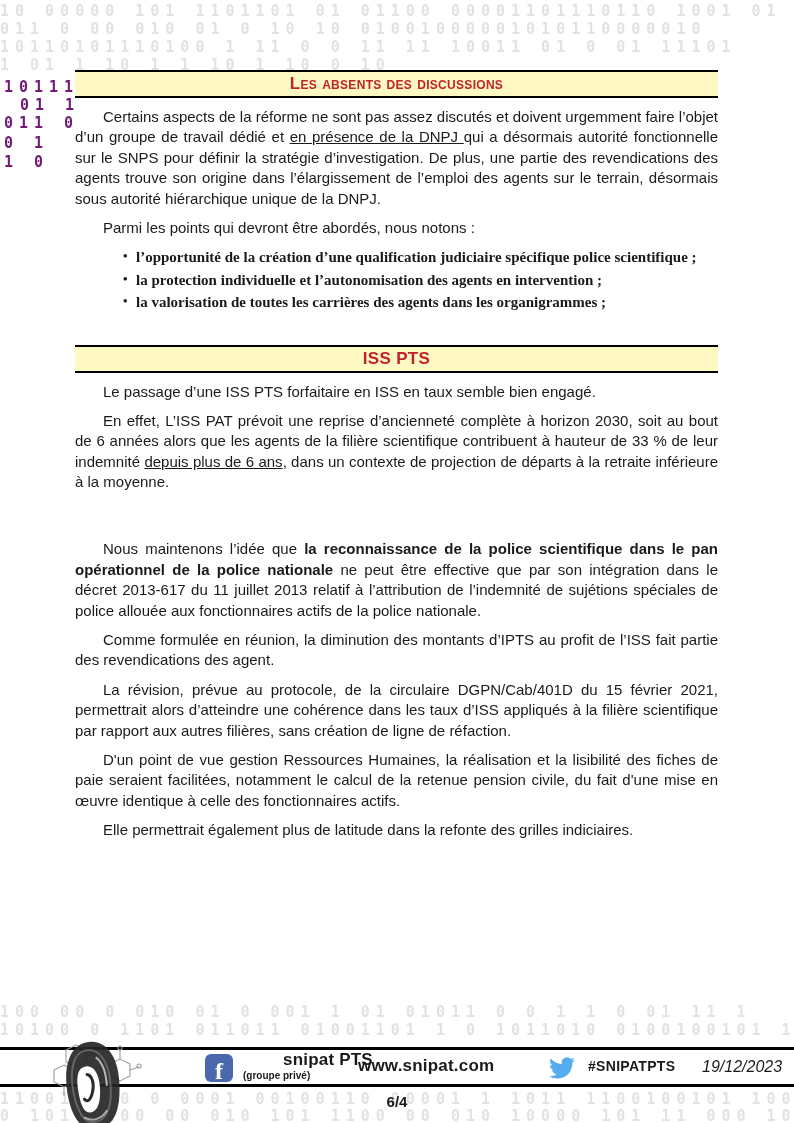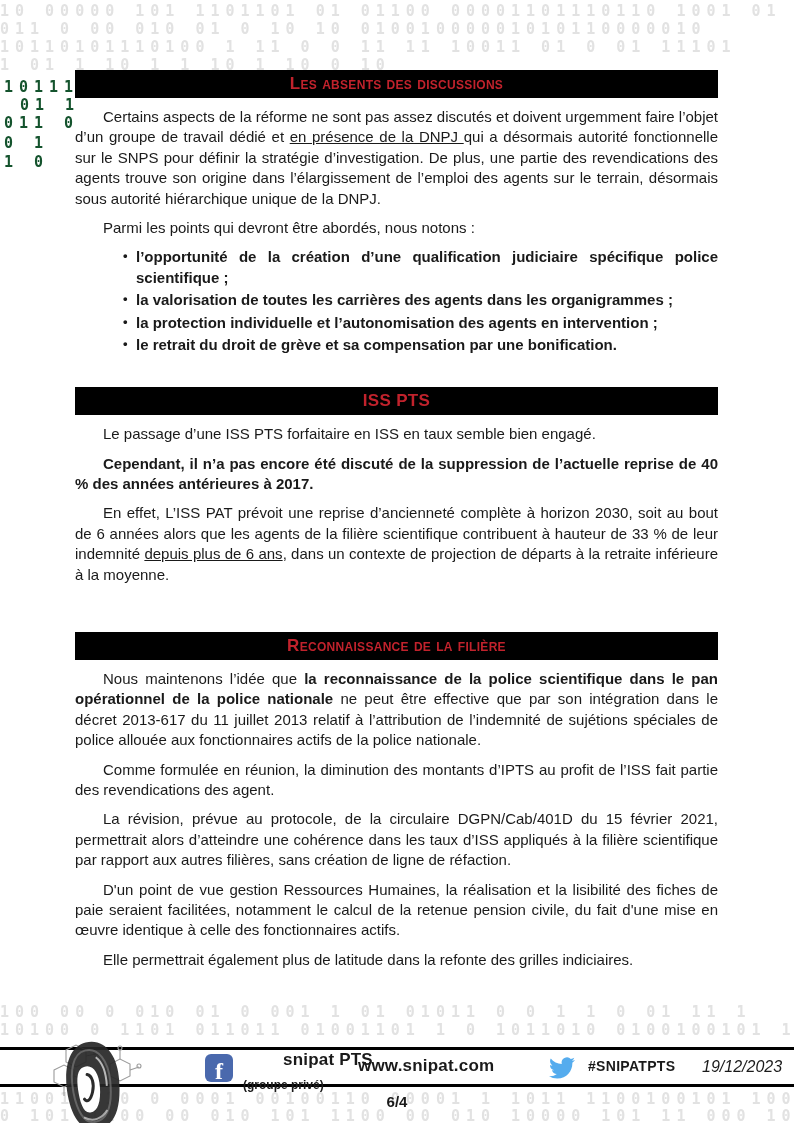--- a/index.html
+++ b/index.html
@@ -19,40 +19,40 @@
     font-family:"DejaVu Sans Mono", monospace;
     font-weight:bold; font-size:15px;
     letter-spacing:6px; white-space:nowrap;
     color:#e2e2e2; overflow:hidden;
   }
   .bin-frag {
     position:absolute;
     font-family:"DejaVu Sans Mono", monospace;
     font-weight:bold; font-size:15px;
     letter-spacing:6px; white-space:nowrap;
-    color:#14532d;
+    color:#701a75;
   }
   
   .content { position:absolute; left:75px; width:643px; top:70px; z-index:1; }
   .band {
     border-top:2px solid #000; border-bottom:2px solid #000;
-    background:#000000; text-align:center; padding:2px 0;
+    background:#fef9c3; text-align:center; padding:2px 0;
   }
   .band-title {
     font-variant:small-caps;
     font-weight:bold; font-size:17px; line-height:20px;
     color:#c1222c; letter-spacing:.3px;
   }
   .para {
     font-size:15px; line-height:1.36; text-align:justify;
     text-indent:28px; margin:9px 0;
   }
   .seg-b { font-weight:bold; }
   .seg-u { text-decoration:underline; }
-  .bullets { list-style:none; margin:6px 0 21px 48px; }
+  .bullets { list-style:none; margin:6px 0 21px 48px;font-family:Liberation Serif, serif; }
   .bullets li {
     position:relative; padding-left:13px;
     font-weight:bold; font-size:15px; line-height:1.36;
     text-align:justify; margin-bottom:2px;
   }
   .bullets li::before { content:"•"; position:absolute; left:0; font-size:13px; }
   .sec-2 { margin-top:32px; }
   .sec-3 { margin-top:47px; }
   
   .footer {
@@ -62,21 +62,21 @@
   }
   .logo-wrap { position:absolute; left:40px; top:-14px; width:110px; height:96px; z-index:3; }
   .fb-icon {
     position:absolute; left:205px; top:4px; width:28px; height:28px;
     background:#4a69ad; border-radius:6px; color:#fff;
     font-weight:bold; font-size:24px; text-align:center; line-height:34px;
     font-family:"Liberation Serif", serif;
   }
   .fb-text { position:absolute; left:243px; top:1px; line-height:1; }
   .fb-name { font-weight:bold; font-size:17px; letter-spacing:.2px;margin-left:40px; }
-  .fb-sub  { font-weight:bold; font-size:12px; margin-top:11px; }
+  .fb-sub  { font-weight:bold; font-size:10px; margin-top:3px; }
   .site { position:absolute; left:358px; top:6px; font-weight:bold; font-size:17px; letter-spacing:.2px; }
   .tw-icon { position:absolute; left:546px; top:5px; width:32px; height:26px; }
   .tw-tag { position:absolute; left:588px; top:8px; font-weight:bold; font-size:14px; letter-spacing:.3px; }
   .footer-date { position:absolute; left:702px; top:8px; font-size:16px;font-style:italic; }
   .page-num {
     position:absolute; left:0; right:0; top:1093px; text-align:center;
     font-size:15px; font-weight:600; z-index:2;
   }
 </style>
 </head>
@@ -105,41 +105,36 @@
     <section class="sec-1">
       <div class="band">
         <h2 class="band-title">Les absents des discussions</h2>
       </div>
       <div class="section-body">
           <p class="para"><span>Certains aspects de la réforme ne sont pas assez discutés et doivent urgemment faire l’objet d’un groupe de travail dédié et </span><span class="seg-u">en présence de la DNPJ </span><span>qui a désormais autorité fonctionnelle sur le SNPS pour définir la stratégie d’investigation. De plus, une partie des revendications des agents trouve son origine dans l’élargissement de l’emploi des agents sur le terrain, désormais sous autorité hiérarchique unique de la DNPJ.</span></p>
           <p class="para"><span>Parmi les points qui devront être abordés, nous notons  :</span></p>
         </div>
       <ul class="bullets">
           <li>l’opportunité de la création d’une qualification judiciaire spécifique police scientifique ;</li>
+          <li>la protection individuelle et l’autonomisation des agents en intervention ;</li>
           <li>la valorisation de toutes les carrières des agents dans les organigrammes ;</li>
-          <li>la protection individuelle et l’autonomisation des agents en intervention ;</li>
-          <li>le retrait du droit de grève et sa compensation par une bonification.</li>
         </ul>
     </section>
 
     <section class="sec-2">
       <div class="band">
         <h2 class="band-title">ISS PTS</h2>
       </div>
       <div class="section-body">
           <p class="para"><span>Le passage d’une ISS PTS forfaitaire en ISS en taux semble bien engagé.</span></p>
-          <p class="para"><span class="seg-b">Cependant, il n’a pas encore été discuté de la suppression de l’actuelle reprise de 40 % des années antérieures à 2017.</span></p>
           <p class="para"><span>En effet, L’ISS PAT prévoit une reprise d’ancienneté complète à horizon 2030, soit au bout de 6 années alors que les agents de la filière scientifique contribuent à hauteur de 33 % de leur indemnité </span><span class="seg-u">depuis plus de 6 ans</span><span>, dans un contexte de projection de départs à la retraite inférieure à la moyenne.</span></p>
         </div>
     </section>
 
     <section class="sec-3">
-      <div class="band">
-        <h2 class="band-title">Reconnaissance de la filière</h2>
-      </div>
       <div class="section-body">
           <p class="para"><span>Nous maintenons l’idée que </span><span class="seg-b">la reconnaissance de la police scientifique dans le pan opérationnel de la police nationale </span><span>ne peut être effective que par son intégration dans le décret 2013-617 du 11 juillet 2013 relatif à l’attribution de l’indemnité de sujétions spéciales de police allouée aux fonctionnaires actifs de la police nationale.</span></p>
           <p class="para"><span>Comme formulée en réunion, la diminution des montants d’IPTS au profit de l’ISS fait partie des revendications des agent.</span></p>
           <p class="para"><span>La révision, prévue au protocole, de la circulaire DGPN/Cab/401D du 15 février 2021, permettrait alors d’atteindre une cohérence dans les taux d’ISS appliqués à la filière scientifique par rapport aux autres filières, sans création de ligne de réfaction.</span></p>
           <p class="para"><span>D'un point de vue gestion Ressources Humaines,  la réalisation et la lisibilité des fiches de paie seraient facilitées, notamment le calcul de la retenue pension civile, du fait d'une mise en œuvre identique à celle des fonctionnaires actifs.</span></p>
           <p class="para"><span>Elle permettrait également plus de latitude dans la refonte des grilles indiciaires.</span></p>
         </div>
     </section>
 
   </div>

